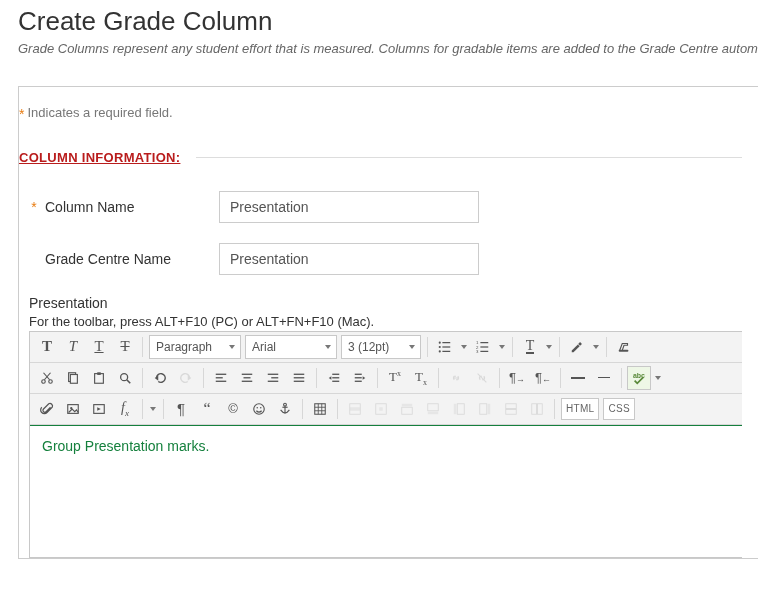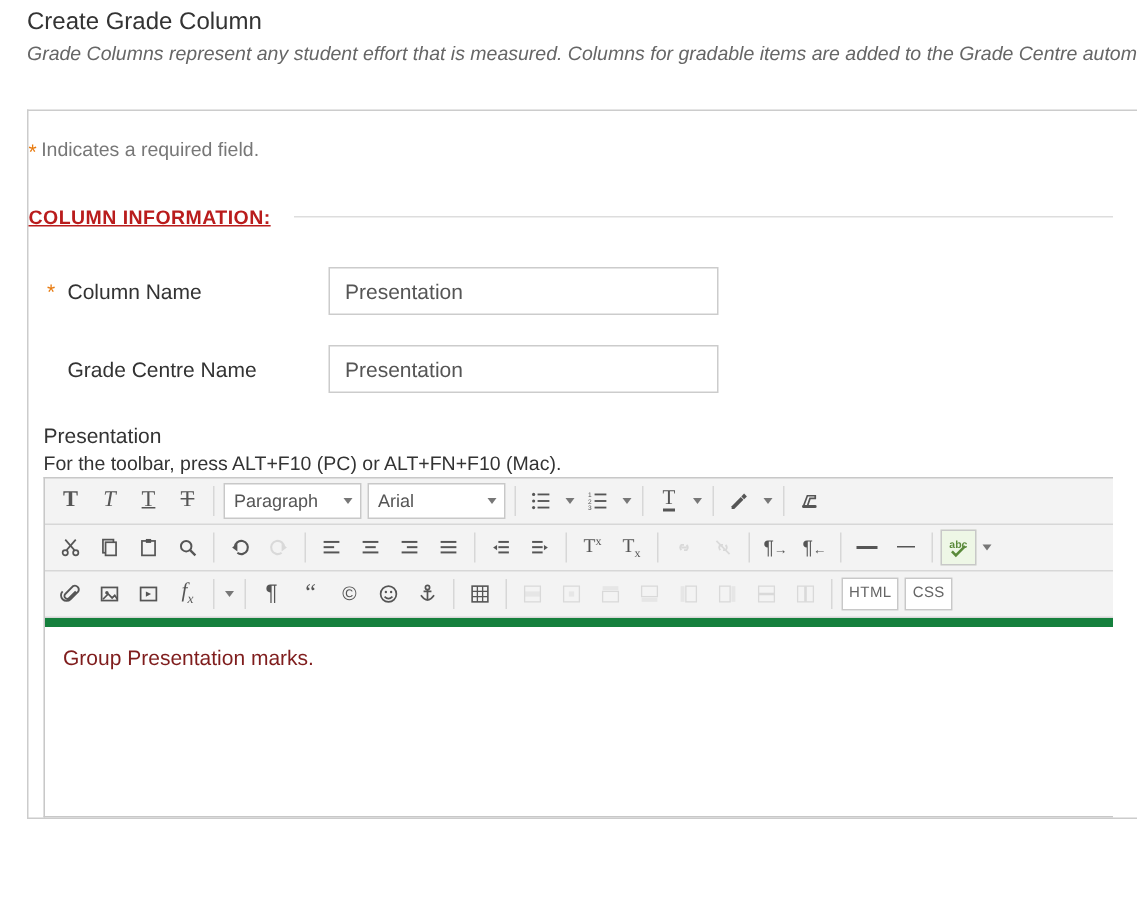--- a/index.html
+++ b/index.html
@@ -8,21 +8,21 @@
     font-family: "Helvetica Neue", Arial, sans-serif;
     color: #333;
     background: #fff;
     font-size: 13px;
   }
   .page {
     padding: 0 0 0 18px;
     width: 758px;
   }
   h1.page-title {
-    font-size: 16px;
+    font-size: 26px;
     font-weight: 400;
     color: #333;
     margin: 6px 0 4px 0;
   }
   .page-desc {
     font-style: italic;
     color: #666;
     font-size: 13px;
     margin-bottom: 30px;
     white-space: nowrap;
@@ -159,22 +159,22 @@
     height:22px; padding:0 4px;
     border:1px solid #c8c8c8; background:#fff;
     font-size:10px; color:#666; margin:0 2px; letter-spacing:.3px;
   }
   .spell { background:#eef7e6; border:1px solid #c8c8c8;}
   .editor-content {
     background:#fff;
     min-height: 132px;
     padding: 12px;
     font-size: 14px;
-    color:#7f1d1d;
-    border-top: 6px solid #15803d;
+    color:#15803d;
+    border-top: 1px solid #15803d;
   }
   .editor-path {
     background:#eeeeee;
     border-top:1px solid #d7d7d7;
     padding: 4px 8px;
     font-size: 12px;
     color:#555;
   }
   .bold{font-weight:bold;} .ital{font-style:italic;} .under{text-decoration:underline;} .strike{text-decoration:line-through;}
 </style>
@@ -231,20 +231,24 @@
           </span>
         <span class="tb-sep"></span>
         <span class="tb-select" style="width:92px;">
             <span>Paragraph</span>
             <span class="caret"></span>
           </span>
         <span class="tb-select" style="width:92px;">
             <span>Arial</span>
             <span class="caret"></span>
           </span>
+        <span class="tb-select" style="width:80px;">
+            <span>3 (12pt)</span>
+            <span class="caret"></span>
+          </span>
         <span class="tb-sep"></span>
         <span class="tb-btn">
           <svg viewBox="0 0 16 16">
               <circle cx="2" cy="3" r="1.2" fill="currentColor"></circle>
               <rect x="5" y="2.3" width="9" height="1.4" fill="currentColor"></rect>
               <circle cx="2" cy="8" r="1.2" fill="currentColor"></circle>
               <rect x="5" y="7.3" width="9" height="1.4" fill="currentColor"></rect>
               <circle cx="2" cy="13" r="1.2" fill="currentColor"></circle>
               <rect x="5" y="12.3" width="9" height="1.4" fill="currentColor"></rect>
             </svg>

